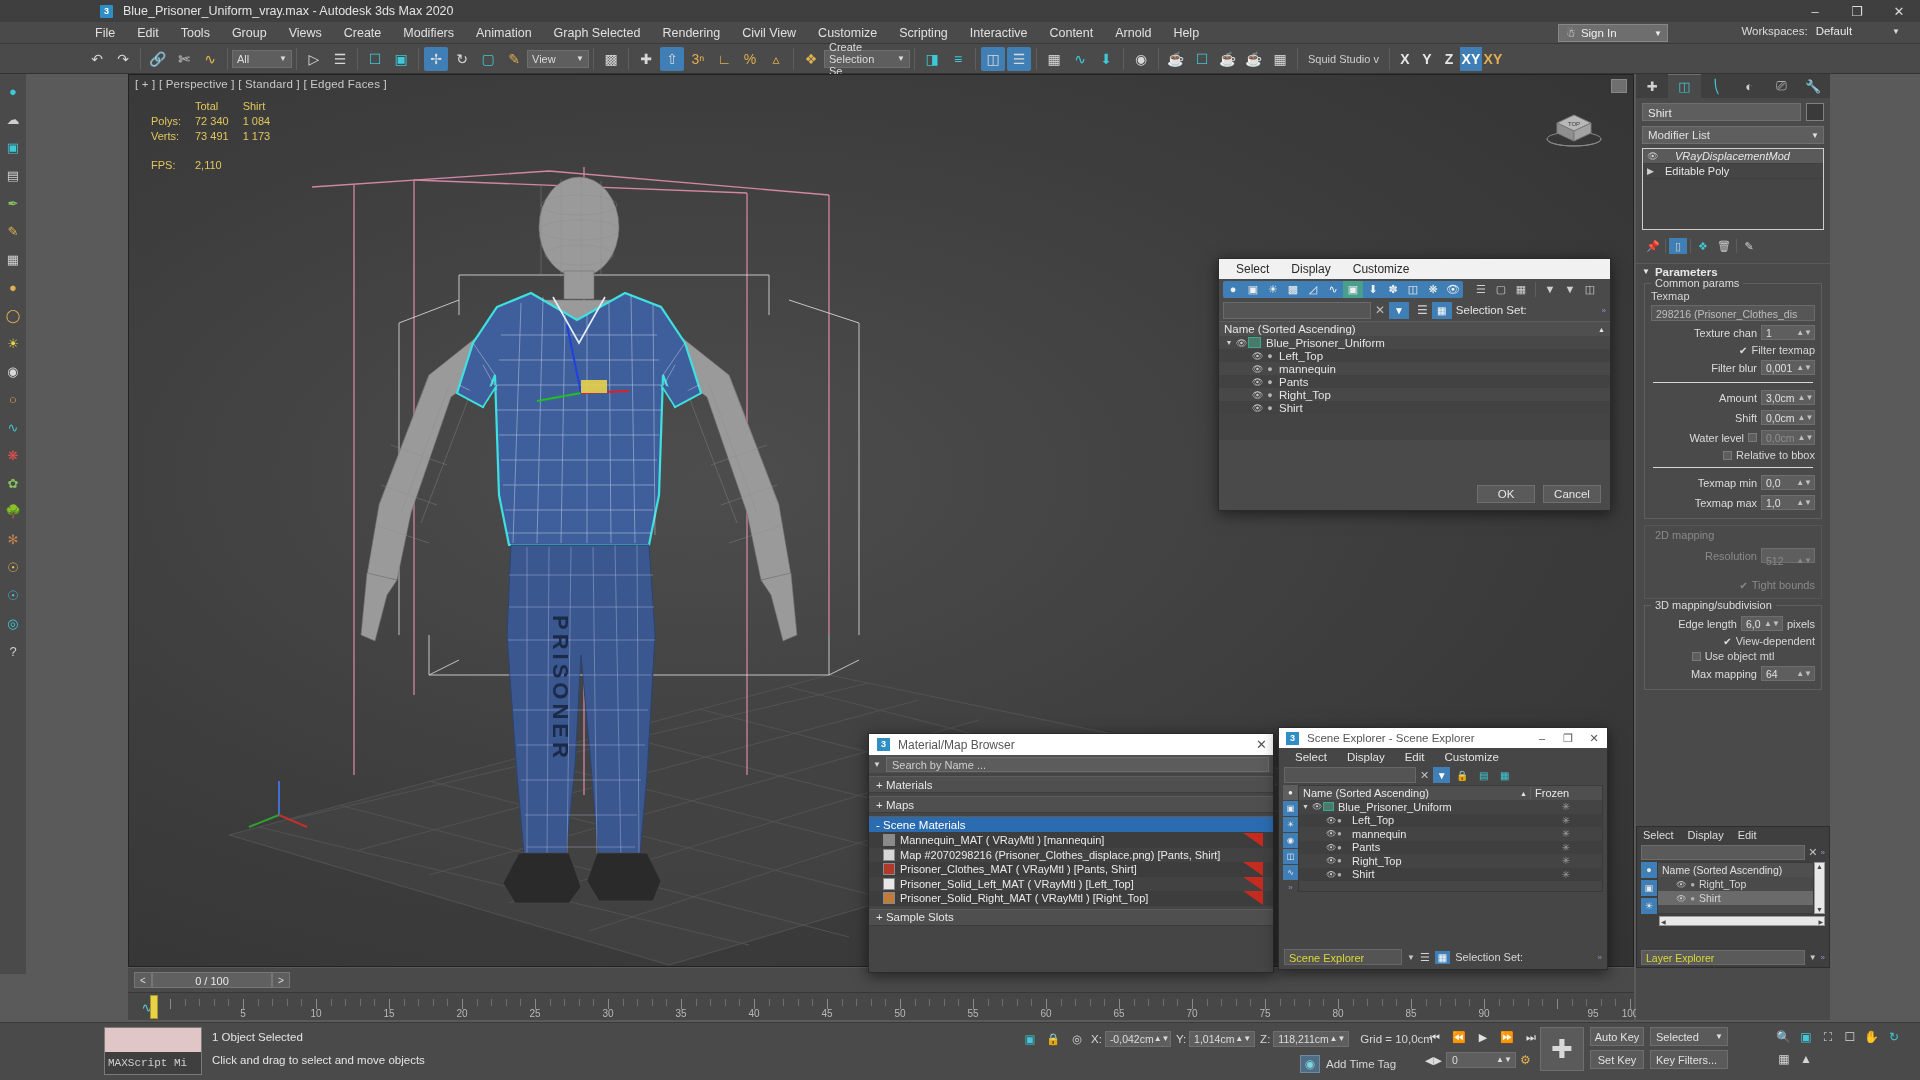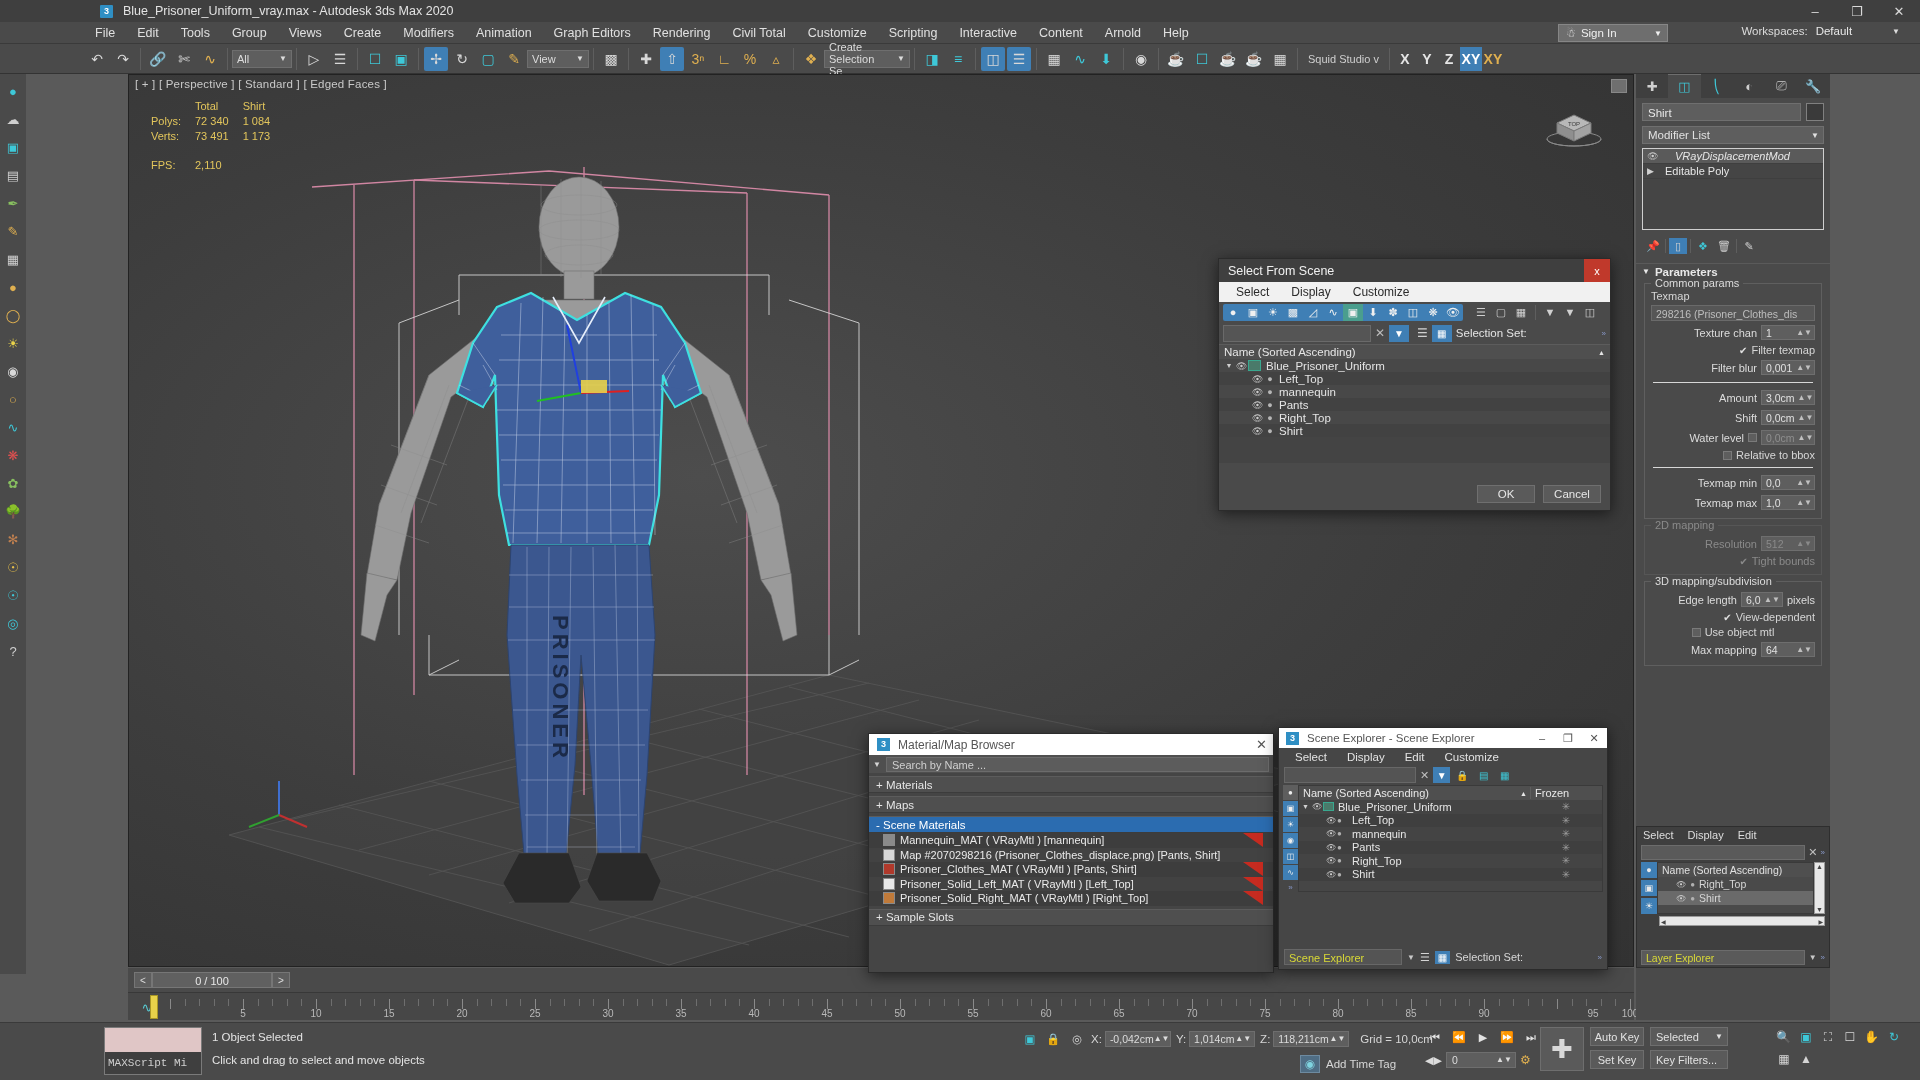--- a/index.html
+++ b/index.html
@@ -100,21 +100,21 @@
   .cp-mrow .nm { font-style:italic; padding-left:14px; color:#e6e6e6;}
   .cp-mrow .nm.np { font-style:normal; padding-left:4px;}
   .cp-mtools { display:flex; align-items:center; gap:3px; padding:4px 8px; }
   .cp-mt { width:18px;height:16px;display:flex;align-items:center;justify-content:center;font-size:11px;color:#cfcfcf;}
   .cp-mt.on { background:#3f7fb5;}
   .cp-rollup { margin-top:5px; }
   .cp-rhead { height:16px; background:#4a4a4a; display:flex; align-items:center; font-weight:bold;
     font-size:11.5px; color:#e8e8e8; padding-left:6px; border-top:1px solid #5a5a5a;}
   .grp { margin:4px 8px 6px 8px; border:1px solid #5f5f5f; padding:6px 6px 7px 6px; position:relative;}
   .grp > .gt { position:absolute; top:-7px; left:6px; background:#4a4a4a; padding:0 4px; font-size:11px; color:#dcdcdc;}
-  .grp.dim { border-color:#565656;} .grp.dim *{color:#8a8a8a !important;}
+  .grp.dim { border-color:#565656;} .grp.dim *{color:#8a8a8a !important;margin-top:10px;}
   .rrow { display:flex;align-items:center; height:15px; font-size:11px;}
   .radio { width:9px;height:9px;border-radius:50%;background:#6f6f6f;border:1px solid #8a8a8a;margin-right:6px;}
   .radio.on { background:#6f6f6f; box-shadow: inset 0 0 0 2px #4a4a4a, inset 0 0 0 4px #d9d9d9;}
   .fldrow { display:flex;align-items:center;height:17px;margin-top:3px;font-size:11px;gap:4px;justify-content:flex-end;}
   .fldrow .lb { color:#dcdcdc; white-space:nowrap;}
   .spin { height:15px; background:#5e5e5e;border:1px solid #6e6e6e; display:flex;align-items:center;
     padding:0 2px 0 4px; font-size:10.5px;color:#e0e0e0;}
   .spin .sv { flex:1; }
   .spin .ar { font-size:8px;color:#c0c0c0;margin-left:3px;}
   .chk { display:flex;align-items:center;font-size:11px;gap:4px;margin-top:3px;}
@@ -273,23 +273,23 @@
     <div style="width:84px"></div>
     <div id="menu-items" style="display:flex">
         <div class="menu-item">File</div>
         <div class="menu-item">Edit</div>
         <div class="menu-item">Tools</div>
         <div class="menu-item">Group</div>
         <div class="menu-item">Views</div>
         <div class="menu-item">Create</div>
         <div class="menu-item">Modifiers</div>
         <div class="menu-item">Animation</div>
-        <div class="menu-item">Graph Editors</div>
+        <div class="menu-item">Graph Selected</div>
         <div class="menu-item">Rendering</div>
-        <div class="menu-item">Civil Total</div>
+        <div class="menu-item">Civil View</div>
         <div class="menu-item">Customize</div>
         <div class="menu-item">Scripting</div>
         <div class="menu-item">Interactive</div>
         <div class="menu-item">Content</div>
         <div class="menu-item">Arnold</div>
         <div class="menu-item">Help</div>
       </div>
     <div class="signin">
       <span class="ic">☃</span>
       <span>Sign In</span>
@@ -1061,24 +1061,20 @@
       <div class="se-combo">Scene Explorer</div>
       <span style="font-size:8px;color:#c8c8c8">▼</span>
       <span style="font-size:11px;color:#d5d5d5">☰</span>
       <span style="font-size:10px;color:#fff;background:#3f7fb5;padding:1px 3px">▦</span>
       <span style="font-size:11px">Selection Set:</span>
       <span style="font-size:8px;color:#8898c8;margin-left:auto">»</span>
     </div>
   </div>
 
   <div class="dlg" id="selfromscene">
-    <div class="dlg-title">
-      <span>Select From Scene</span>
-      <span class="dlg-x">x</span>
-    </div>
     <div class="dlg-menu">
       <span class="mi">Select</span>
       <span class="mi">Display</span>
       <span class="mi">Customize</span>
     </div>
     <div class="sfs-tools">
       <div class="sfs-grp">
         <div class="sfs-b">●</div>
         <div class="sfs-b">▣</div>
         <div class="sfs-b">☀</div>

